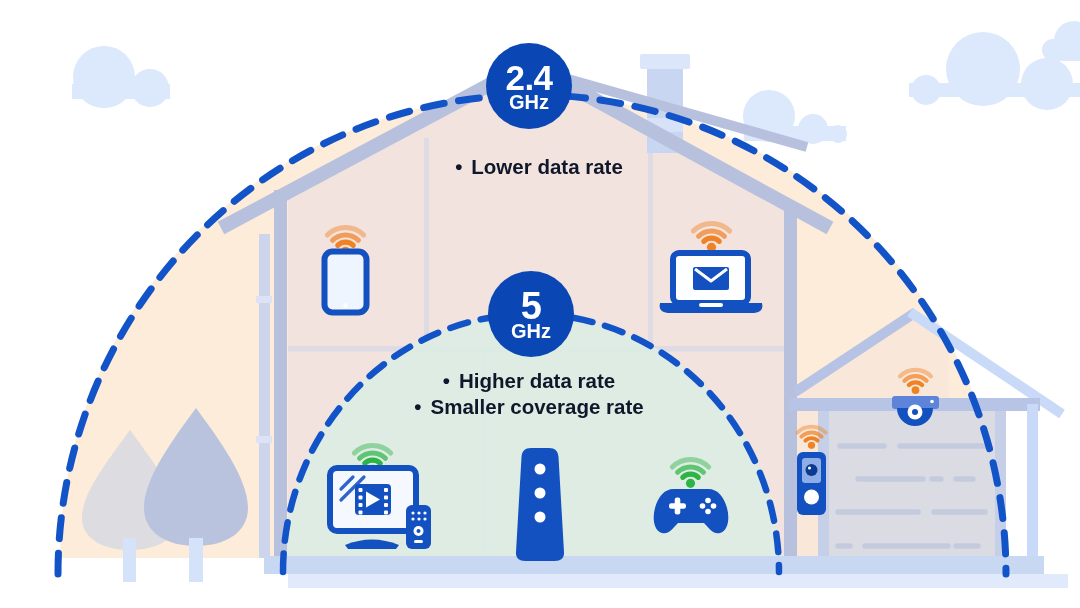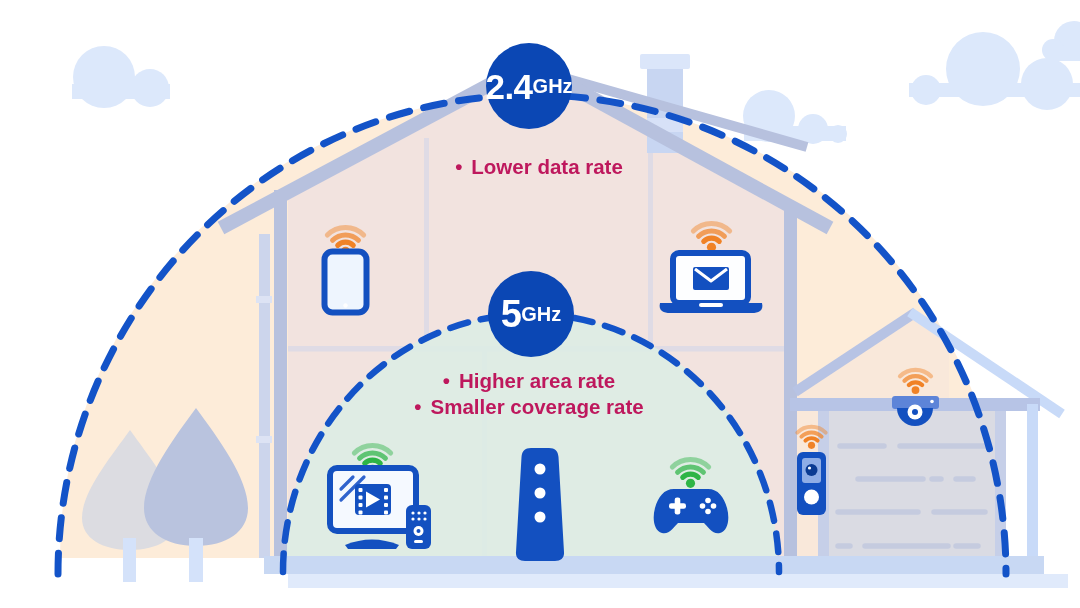--- a/index.html
+++ b/index.html
@@ -6,30 +6,30 @@
   .stage{
     position:relative;width:1080px;height:608px;overflow:hidden;background:#ffffff;
     font-family:"Liberation Sans", sans-serif;
   }
   .scene{position:absolute;left:0;top:0;width:1080px;height:608px;display:block;}
   .wifi-orange{color:#f08226;}
   .wifi-green{color:#2eb446;}
   .badge{
     position:absolute;width:86px;height:86px;border-radius:50%;
     background:#0b47b4;color:#ffffff;font-weight:700;
-    display:flex;flex-direction:row;align-items:center;justify-content:center;
+    display:flex;flex-direction:column;align-items:center;justify-content:center;
     text-align:center;z-index:5;
   }
   .badge .v{font-size:35px;line-height:33px;letter-spacing:-0.5px;}
   .badge .u{font-size:20px;line-height:17px;}
   .badge-24{left:486px;top:43px;}
   .badge-5{left:488px;top:271px;}
   .badge-5 .v{font-size:38px;line-height:34px;}
   .bullets{
-    position:absolute;width:380px;text-align:center;color:#be185d;
+    position:absolute;width:380px;text-align:center;color:#0f172a;
     font-weight:700;font-size:20.5px;line-height:26px;z-index:5;
   }
   .bullets-24{left:349px;top:154px;}
   .bullets-5{left:339px;top:368px;}
   .bullets .dot{margin-right:9px;}
 </style>
 </head>
 <body>
 
 <div class="stage">
@@ -236,17 +236,17 @@
 </div>
 <div class="badge badge-5">
   <div class="v">5</div>
   <div class="u">GHz</div>
 </div>
 
 <div class="bullets bullets-24">
   <div><span class="dot">•</span><span>Lower data rate</span></div>
 </div>
 <div class="bullets bullets-5">
-  <div><span class="dot">•</span><span>Higher area rate</span></div>
+  <div><span class="dot">•</span><span>Higher data rate</span></div>
   <div><span class="dot">•</span><span>Smaller coverage rate</span></div>
 </div>
 
 </div>
 
 </body></html>

